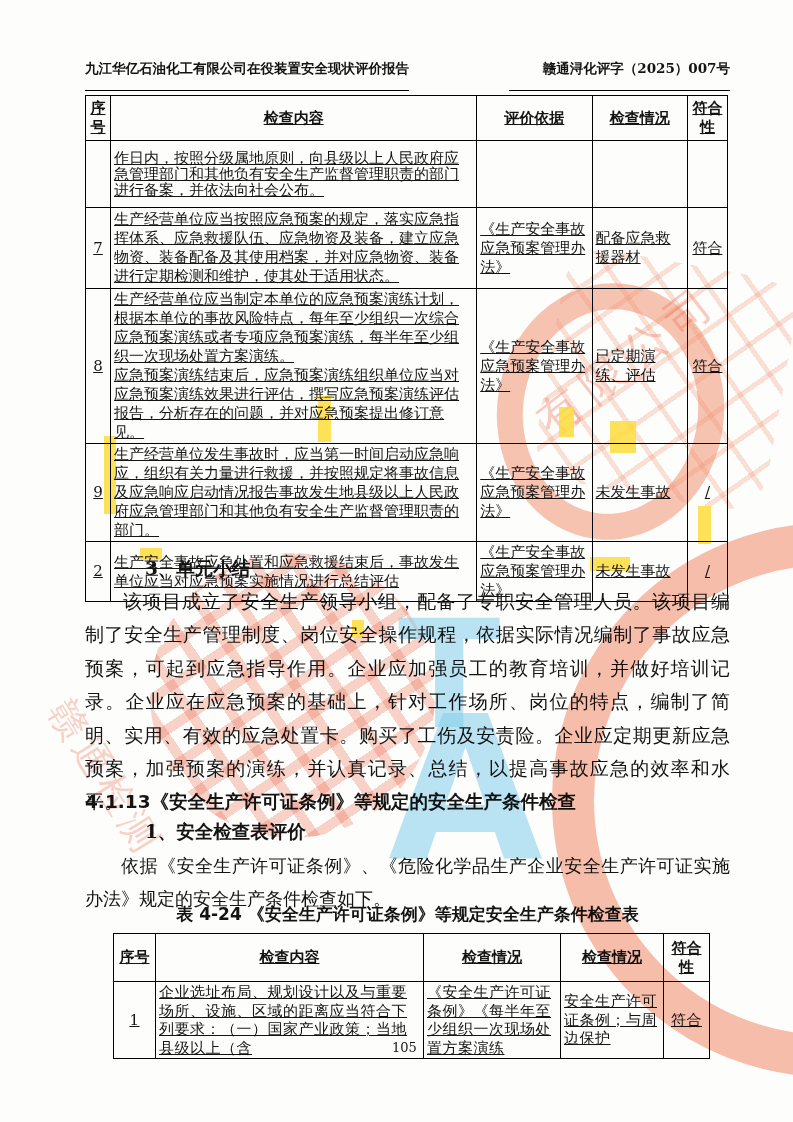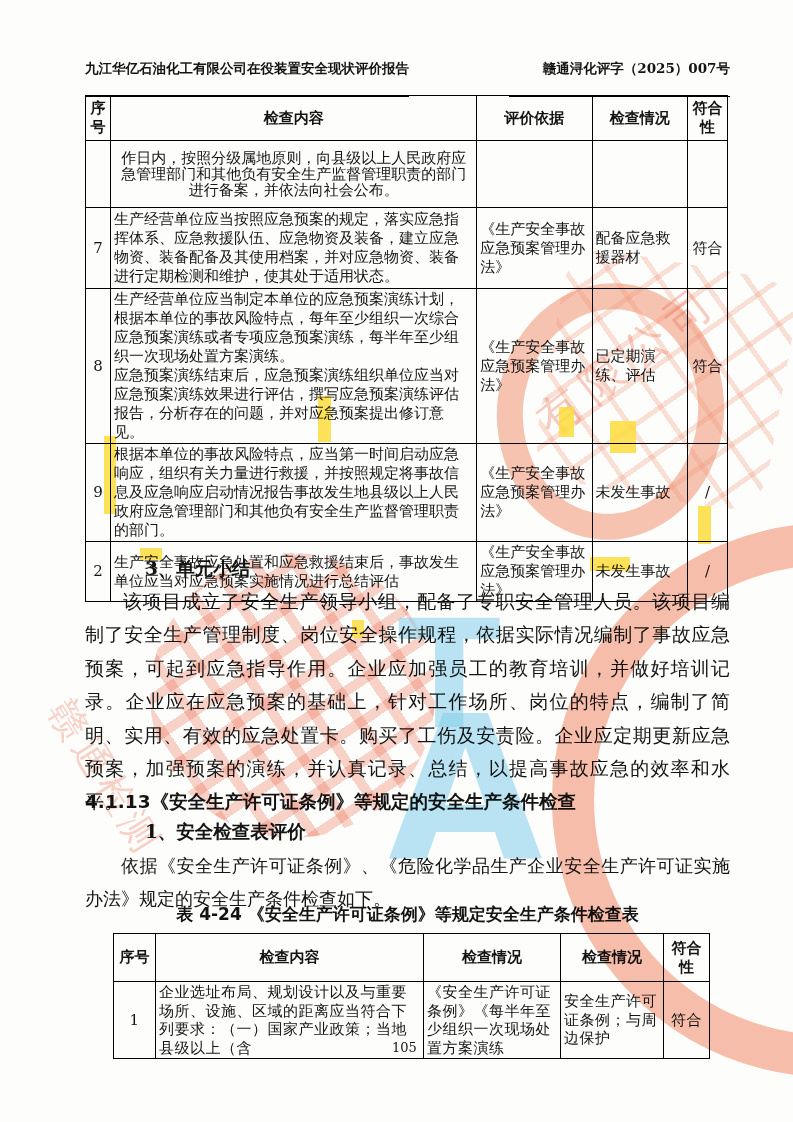--- a/index.html
+++ b/index.html
@@ -9,44 +9,44 @@
     font-family:"DejaVu Serif","Liberation Serif",serif;
     color:#141414;
   }
   
   .doc-header {
     position:absolute; top:60px; left:85px; width:645px;
     display:flex; justify-content:space-between; 
     font-size:13.5px; font-weight:bold;
   }
   .doc-header .hl { border-bottom:1.5px solid #000; padding-bottom:2px; }
-  .doc-header .hr { border-bottom:1.5px solid #000; padding-bottom:18px; padding-left:34px; }
+  .doc-header .hr { border-bottom:1.5px solid #000; padding-bottom:12px; padding-left:34px; }
 
   
   table.sheet {
     border-collapse:collapse; table-layout:fixed;
     border:1.5px solid #000;
-    font-size:15px; line-height:19px;
+    font-size:15px; line-height:19px;text-decoration:underline;
   }
   table.sheet td, table.sheet th {
     border:1px solid #000; padding:1px 3px; vertical-align:middle;
     font-weight:normal; overflow:hidden;
   }
   table.sheet th {
     font-family:"DejaVu Sans","Liberation Sans",sans-serif;
     font-weight:bold; text-align:center; font-size:15px;
   }
   #table1 { position:absolute; top:95px; left:85px; width:643px; }
   #table2 { position:absolute; top:933px; left:113px; width:597px; }
   .c-no   { text-align:center; }
   .c-cont { text-align:left; }
   .c-ok   { text-align:center; }
   tr.h44 th { height:42px; }
   tr.h47 th { height:45px; line-height:19px; }
-  td.h66 { height:64px; line-height:16px; vertical-align:top;text-align:center; }
+  td.h66 { height:64px; line-height:16px; vertical-align:top; }
   td.h80 { height:78px; }
   td.h141{ height:139px; }
   td.h84 { height:82px; }
   td.h38 { height:36px; }
   td.h56 { height:54px; line-height:18.5px; }
   #table2 td { letter-spacing:0.5px; }
 
   
   .h-summary {
     position:absolute; top:556px; left:145px;
@@ -177,21 +177,21 @@
       <td class="c-cont h141">
         <div>生产经营单位应当制定本单位的应急预案演练计划，根据本单位的事故风险特点，每年至少组织一次综合应急预案演练或者专项应急预案演练，每半年至少组织一次现场处置方案演练。</div>
         <div>应急预案演练结束后，应急预案演练组织单位应当对应急预案演练效果进行评估，撰写应急预案演练评估报告，分析存在的问题，并对应急预案提出修订意见。</div>
       </td>
       <td class="c-cont h141">《生产安全事故应急预案管理办法》</td>
       <td class="c-cont h141">已定期演练、评估</td>
       <td class="c-ok h141">符合</td>
     </tr>
     <tr>
       <td class="c-no h84">9</td>
-      <td class="c-cont h84">根据本单位的事故风险特点，应当第一时间启动应急响应，组织有关力量进行救援，并按照规定将事故信息及应急响应启动情况报告事故发生地县级以上人民政府应急管理部门和其他负有安全生产监督管理职责的部门。</td>
+      <td class="c-cont h84">生产经营单位发生事故时，应当第一时间启动应急响应，组织有关力量进行救援，并按照规定将事故信息及应急响应启动情况报告事故发生地县级以上人民政府应急管理部门和其他负有安全生产监督管理职责的部门。</td>
       <td class="c-cont h84">《生产安全事故应急预案管理办法》</td>
       <td class="c-cont h84">未发生事故</td>
       <td class="c-ok h84">/</td>
     </tr>
     <tr>
       <td class="c-no h38">2</td>
       <td class="c-cont h38">生产安全事故应急处置和应急救援结束后，事故发生单位应当对应急预案实施情况进行总结评估</td>
       <td class="c-cont h38">《生产安全事故应急预案管理办法》</td>
       <td class="c-cont h38">未发生事故</td>
       <td class="c-ok h38">/</td>

